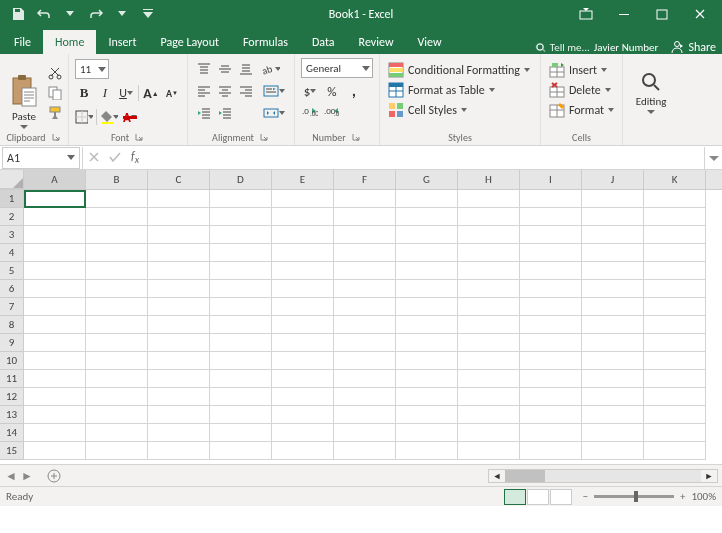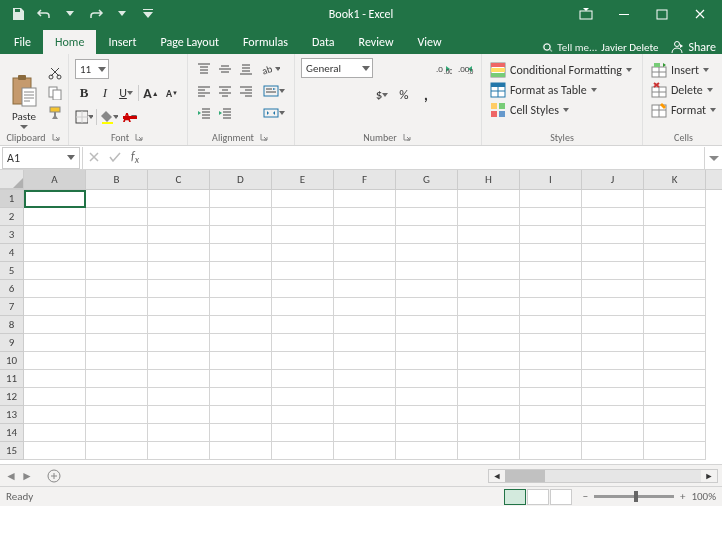--- a/index.html
+++ b/index.html
@@ -49,21 +49,21 @@
 .underline { text-decoration:underline; }
 .bigA { font-size:14px; font-weight:bold; }
 .smallA { font-size:10px; font-weight:bold; }
 
 
 .align-col { display:flex; flex-direction:column; }
 .align-row { display:flex; gap:1px; height:22px; align-items:center; }
 .al-btn { width:20px; height:18px; display:flex; align-items:center; justify-content:center; }
 
 
-.num-col { display:flex; flex-direction:row; }
+.num-col { display:flex; flex-direction:column; }
 
 
 .styles-col { padding:4px 4px 0 2px; }
 .style-item { display:flex; align-items:center; gap:4px; height:20px; font-size:12px; padding:0 2px; white-space:nowrap; }
 
 
 .cells-col { padding:4px 2px 0; }
 .cell-item { display:flex; align-items:center; gap:4px; height:20px; font-size:12px; padding:0 2px; }
 
 
@@ -188,21 +188,21 @@
   <div class="tab">Review</div>
   <div class="tab">View</div>
   <div class="tab-right">
     <span class="tellme">
         <svg width="12" height="12">
           <path fill="#fff" d="M6 1a4 4 0 013.5 6l2 2-1 1-2-2A4 4 0 116 1zm0 1a3 3 0 100 6 3 3 0 000-6z" opacity=".6"></path>
           <circle cx="6" cy="5" r="3" fill="none" stroke="#fff"></circle>
         </svg>
         <span>Tell me...</span>
       </span>
-    <span class="user">Javier Delete</span>
+    <span class="user">Javier Number</span>
     <span class="share">
         <svg width="14" height="14">
           <circle cx="7" cy="4" r="2.5" fill="none" stroke="#fff"></circle>
           <path fill="none" stroke="#fff" d="M2 13c0-3 2-5 5-5s5 2 5 5"></path>
           <path fill="#fff" d="M10 4l3 2-3 2z"></path>
         </svg>
         <span>Share</span>
       </span>
   </div>
 </div>

